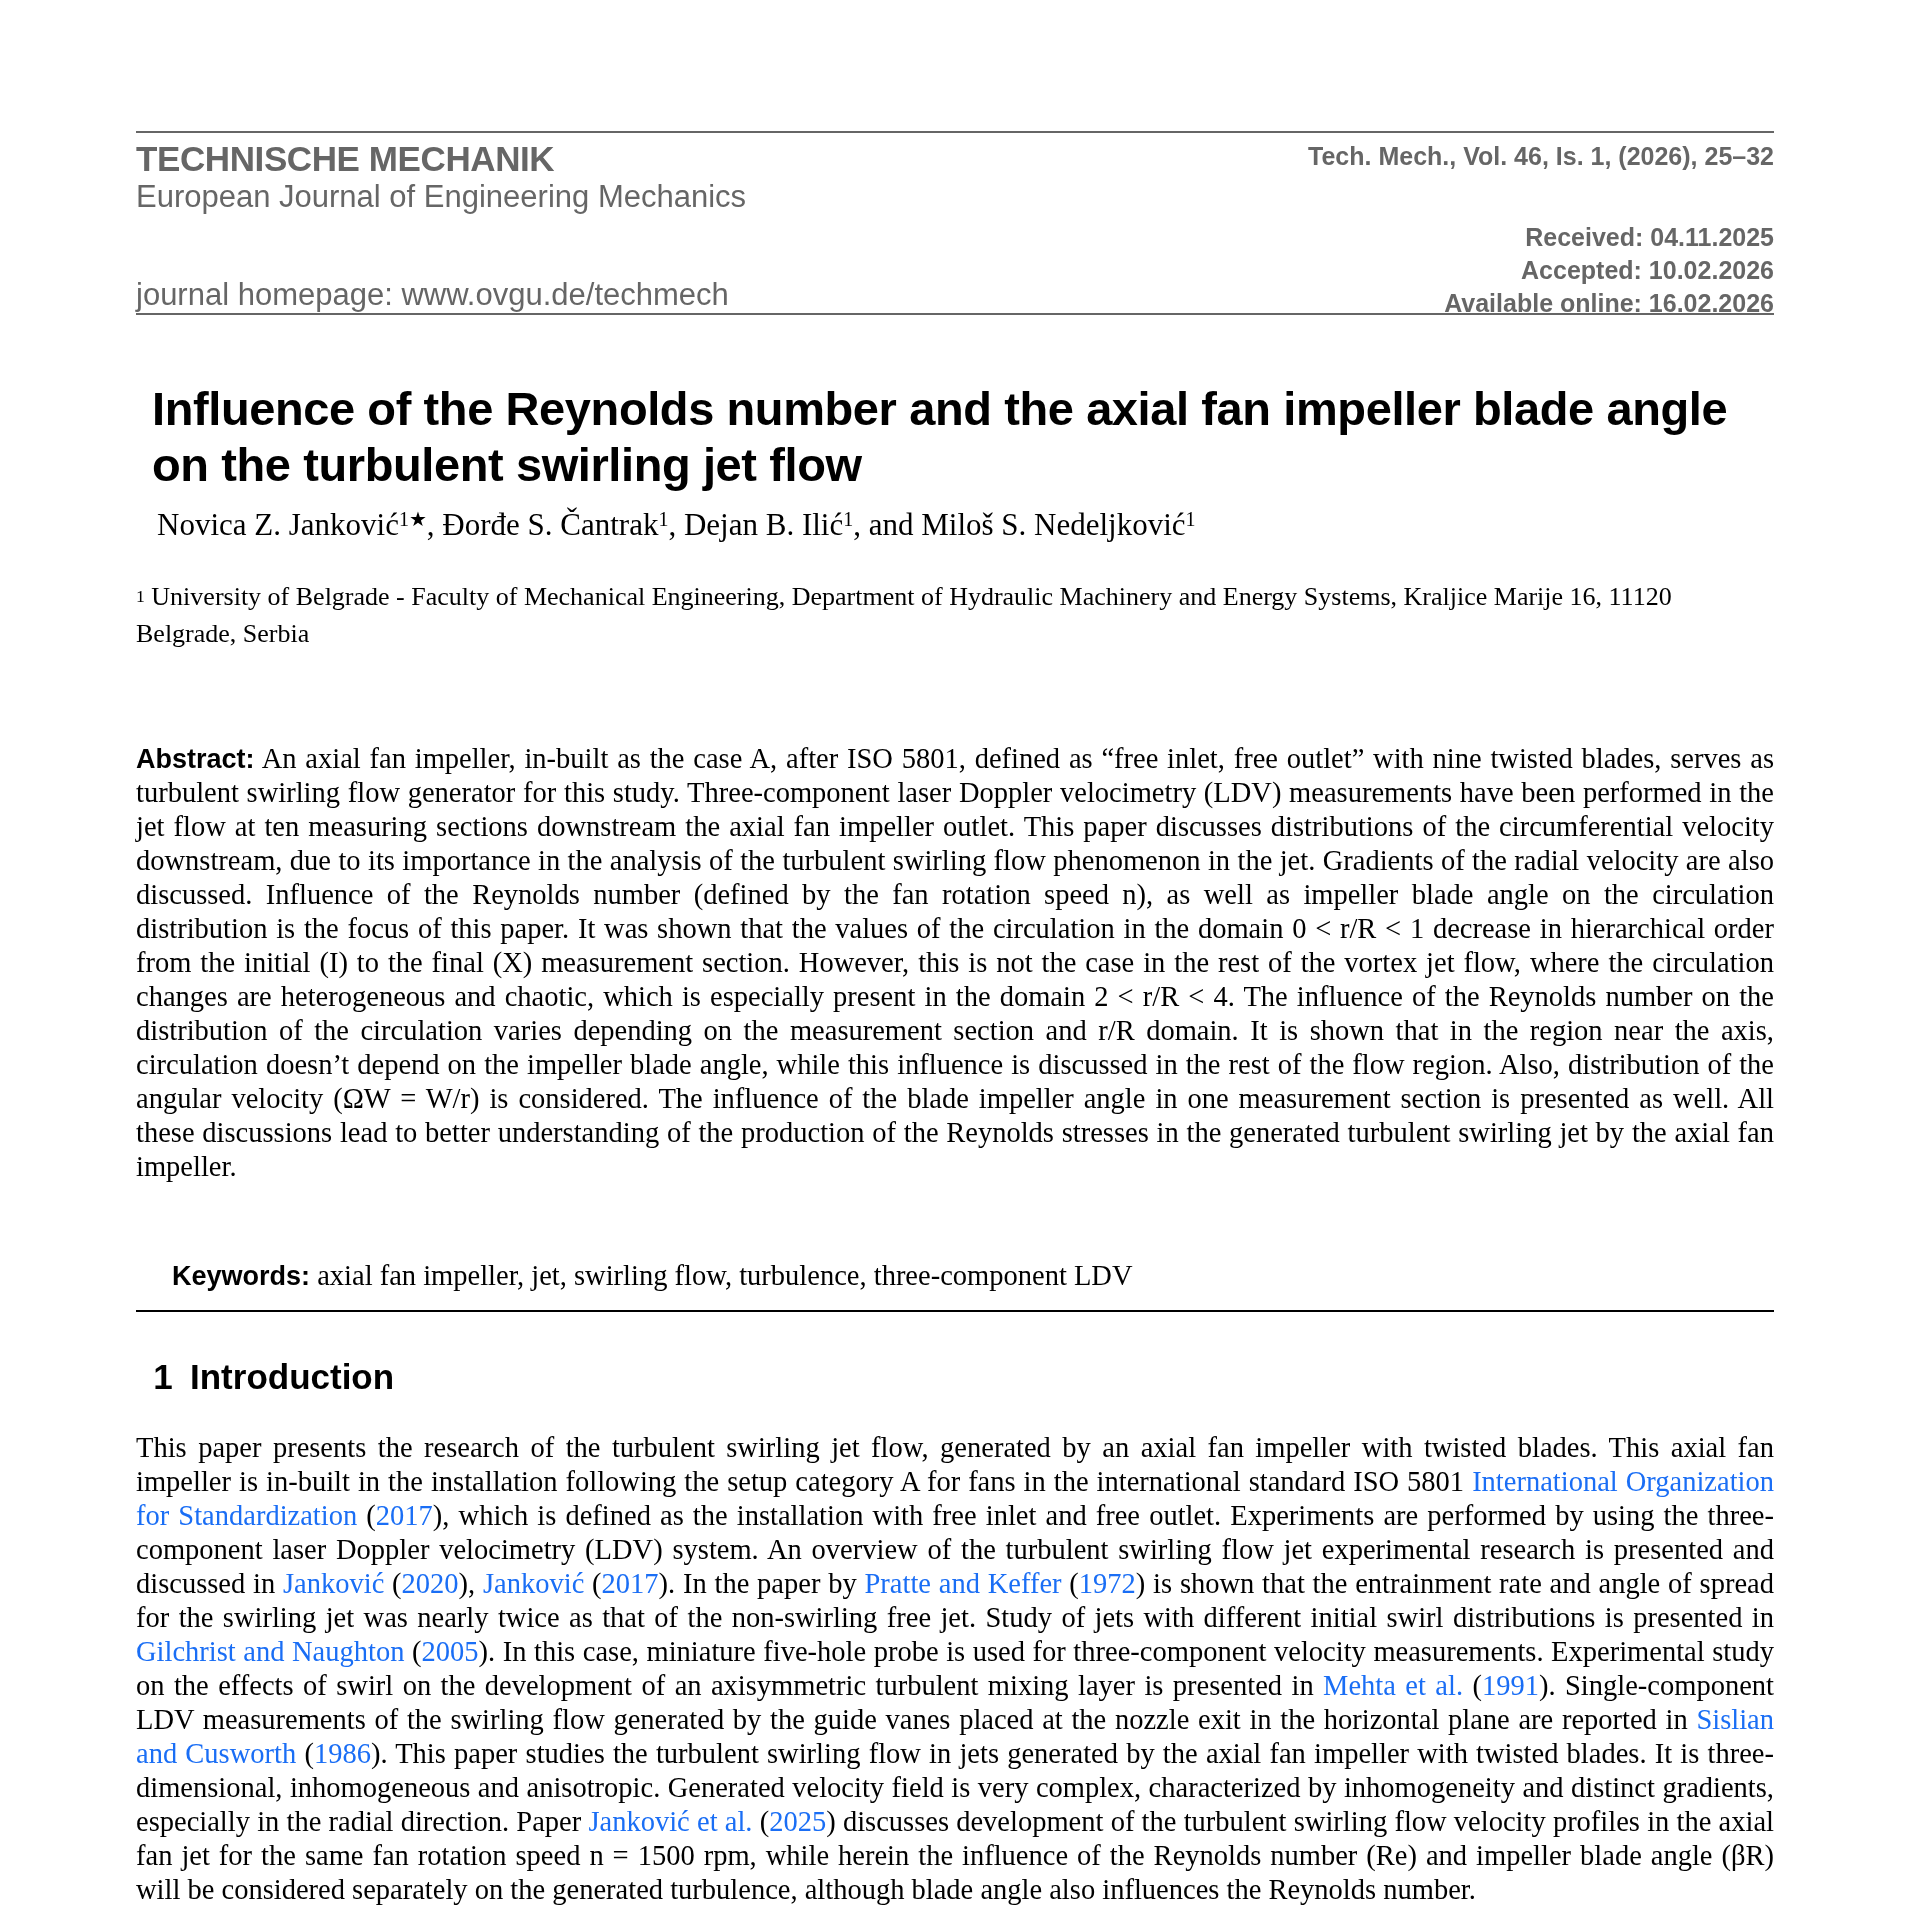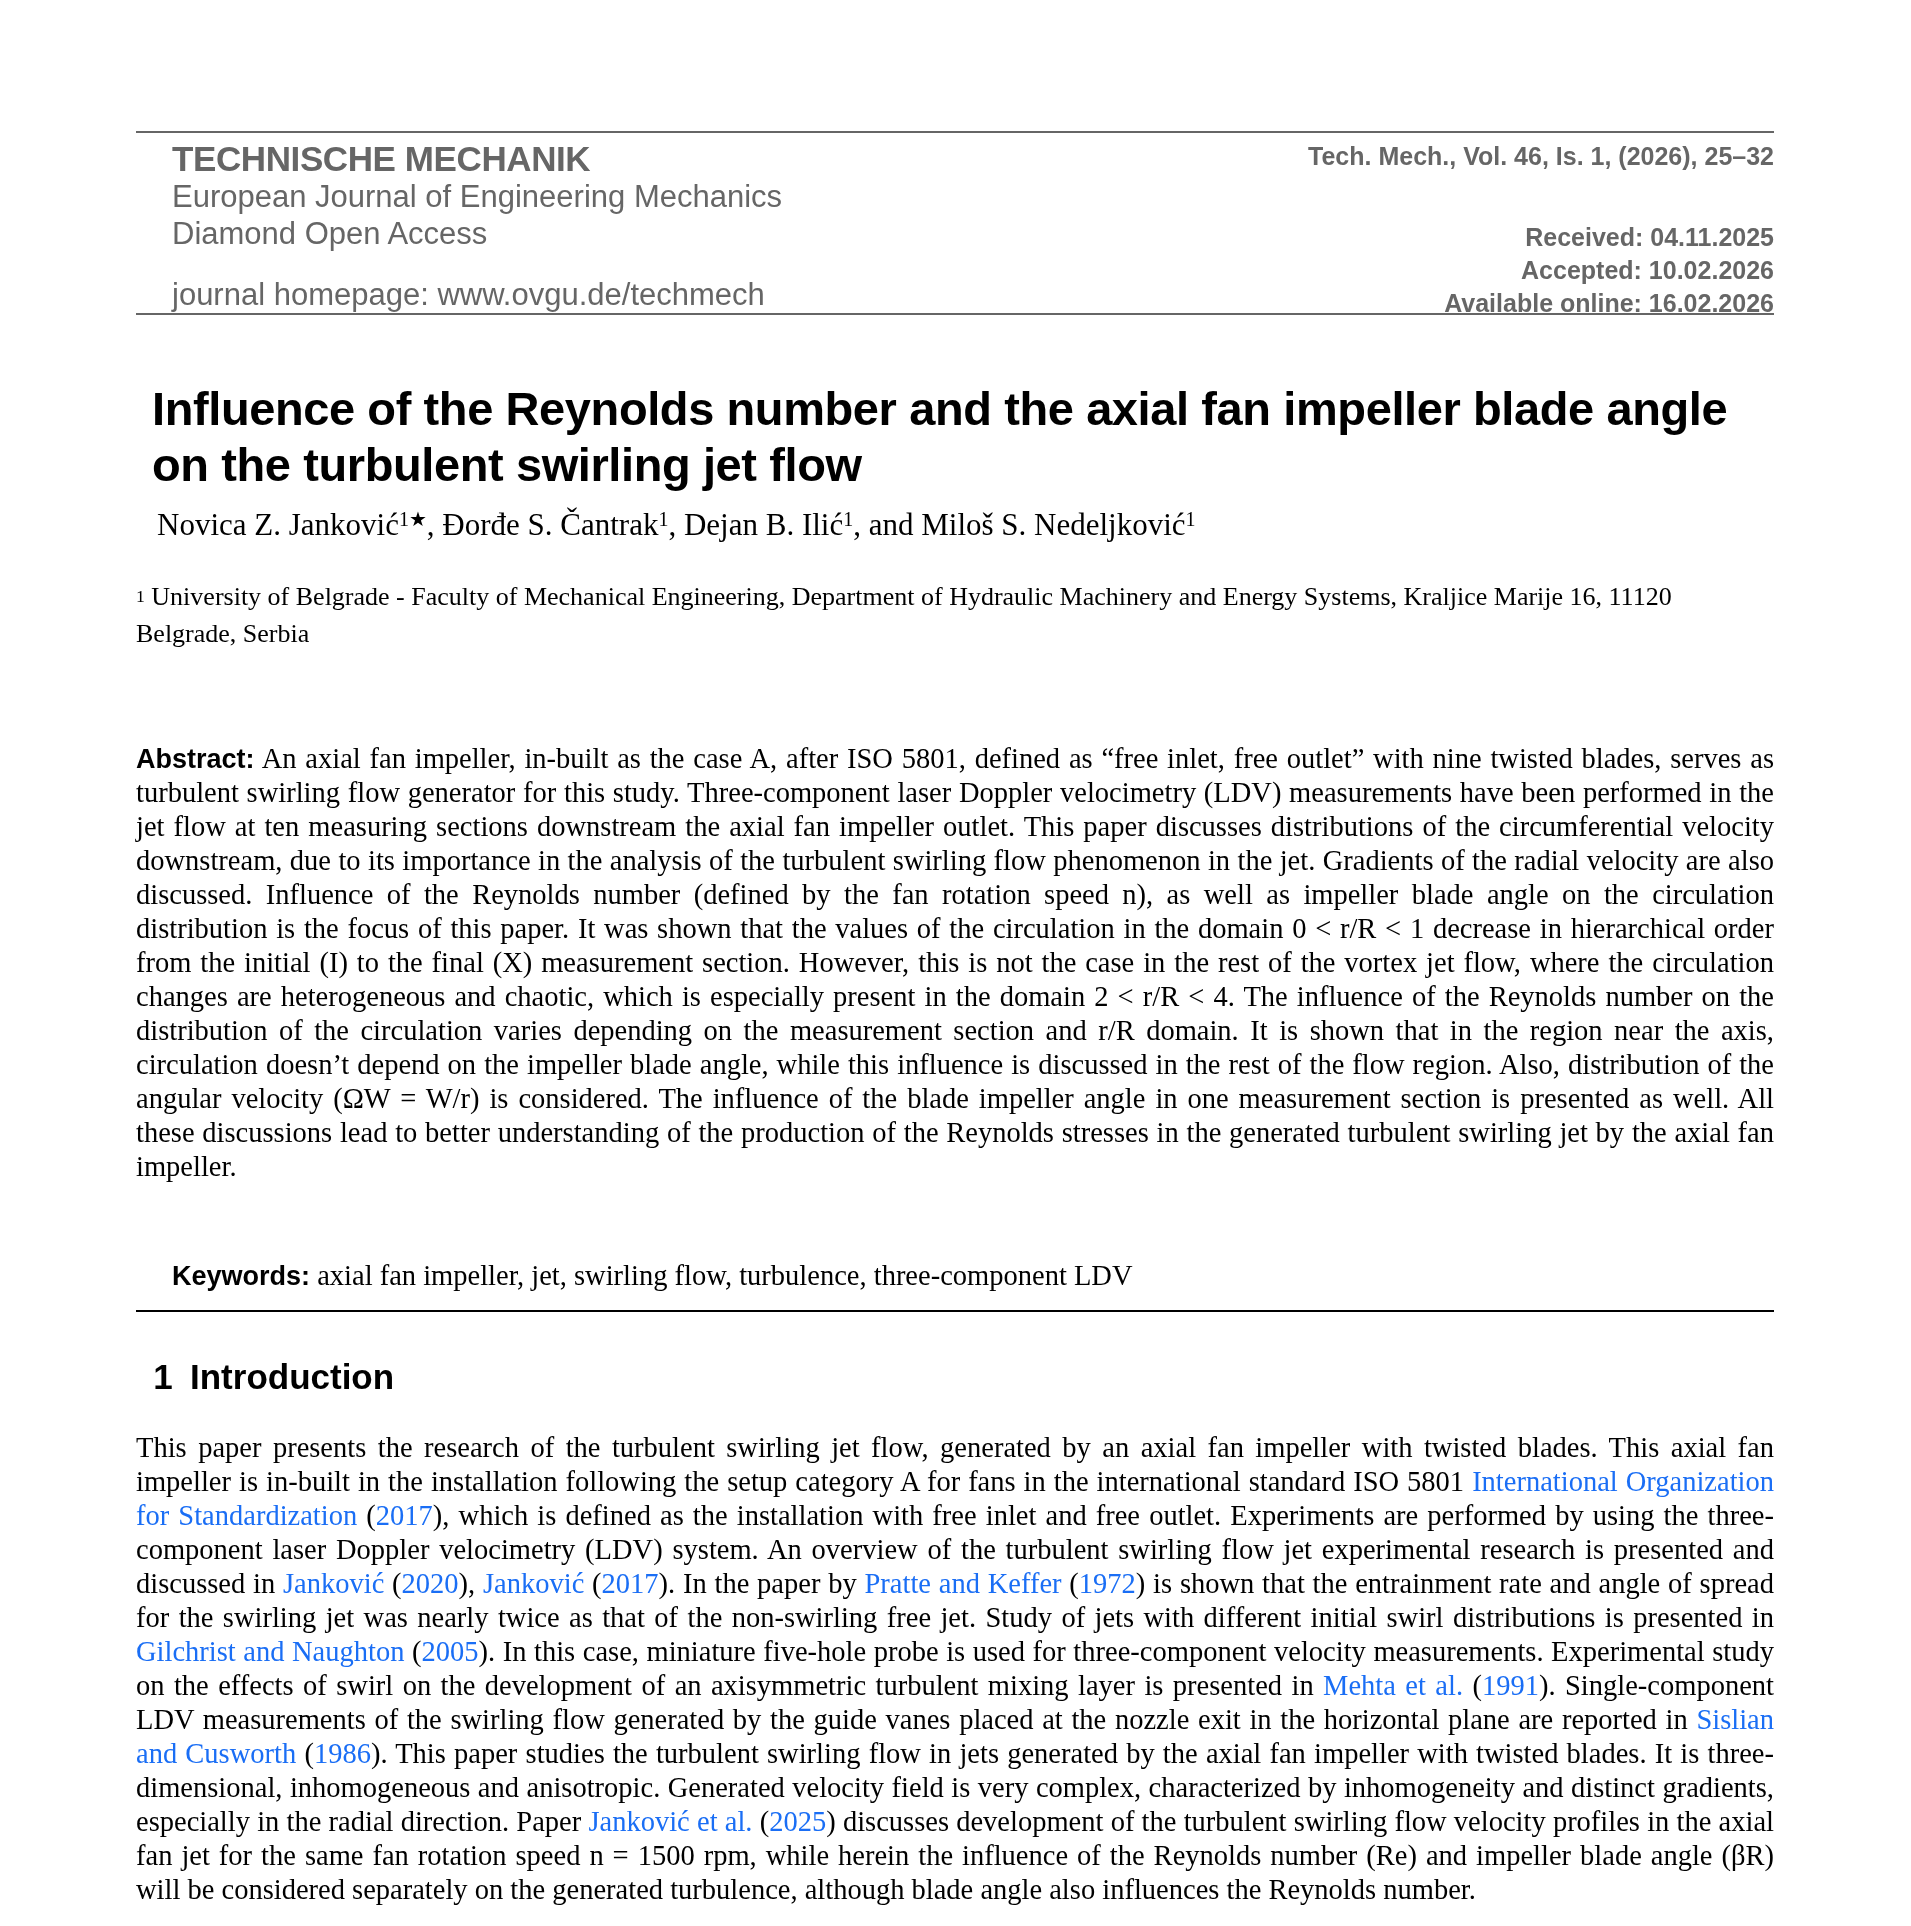--- a/index.html
+++ b/index.html
@@ -1,20 +1,20 @@
 <!DOCTYPE html>
 <html style="font-size:6.2px"><head>
 <meta charset="utf-8">
 <style>
   html, body { margin:0; padding:0; background:#ffffff; }
   body { width:1911px; height:2703px; position:relative; overflow:hidden; color:#000; }
   .page { position:absolute; left:136px; top:0; width:1638px; }
   .sans { font-family:"Liberation Sans", "DejaVu Sans", sans-serif; }
   .serif { font-family:"Liberation Serif", "DejaVu Serif", serif; }
-  .grey { color:#666666;margin-left:36px; }
+  .grey { color:#666666; }
   .link { color:#1a6ef5; text-decoration:none; }
   .rule-grey { position:absolute; left:0; width:1638px; height:1.9px; background:#666666; }
 
   
   .hdr-left { position:absolute; left:0; top:139px; width:925px; }
   .hdr-journal { font-size:35px; font-weight:bold; line-height:39px; letter-spacing:-0.4px; }
   .hdr-sub { font-size:31px; line-height:37px; }
   .hdr-home { position:absolute; left:0; top:277px; font-size:31px; line-height:35px; }
   .hdr-right { position:absolute; right:0; top:139px; text-align:right; font-size:25px; line-height:35px;font-weight:bold; }
   .hdr-cite { margin-bottom:47px; }
@@ -43,21 +43,20 @@
 </head>
 <body>
 
 <div class="page">
 
   <div class="rule-grey" style="top:131px;"></div>
 
   <div class="hdr-left sans grey">
     <div class="hdr-journal">TECHNISCHE MECHANIK</div>
     <div class="hdr-sub">European Journal of Engineering Mechanics</div>
-    <div class="hdr-sub">Diamond Open Access</div>
   </div>
   <div class="hdr-home sans grey">journal homepage: www.ovgu.de/techmech</div>
 
   <div class="hdr-right sans grey">
     <div class="hdr-cite">Tech. Mech., Vol. 46, Is. 1, (2026), 25–32</div>
     <div class="hdr-dates">
       <div>Received: 04.11.2025</div>
       <div>Accepted: 10.02.2026</div>
       <div>Available online: 16.02.2026</div>
     </div>

